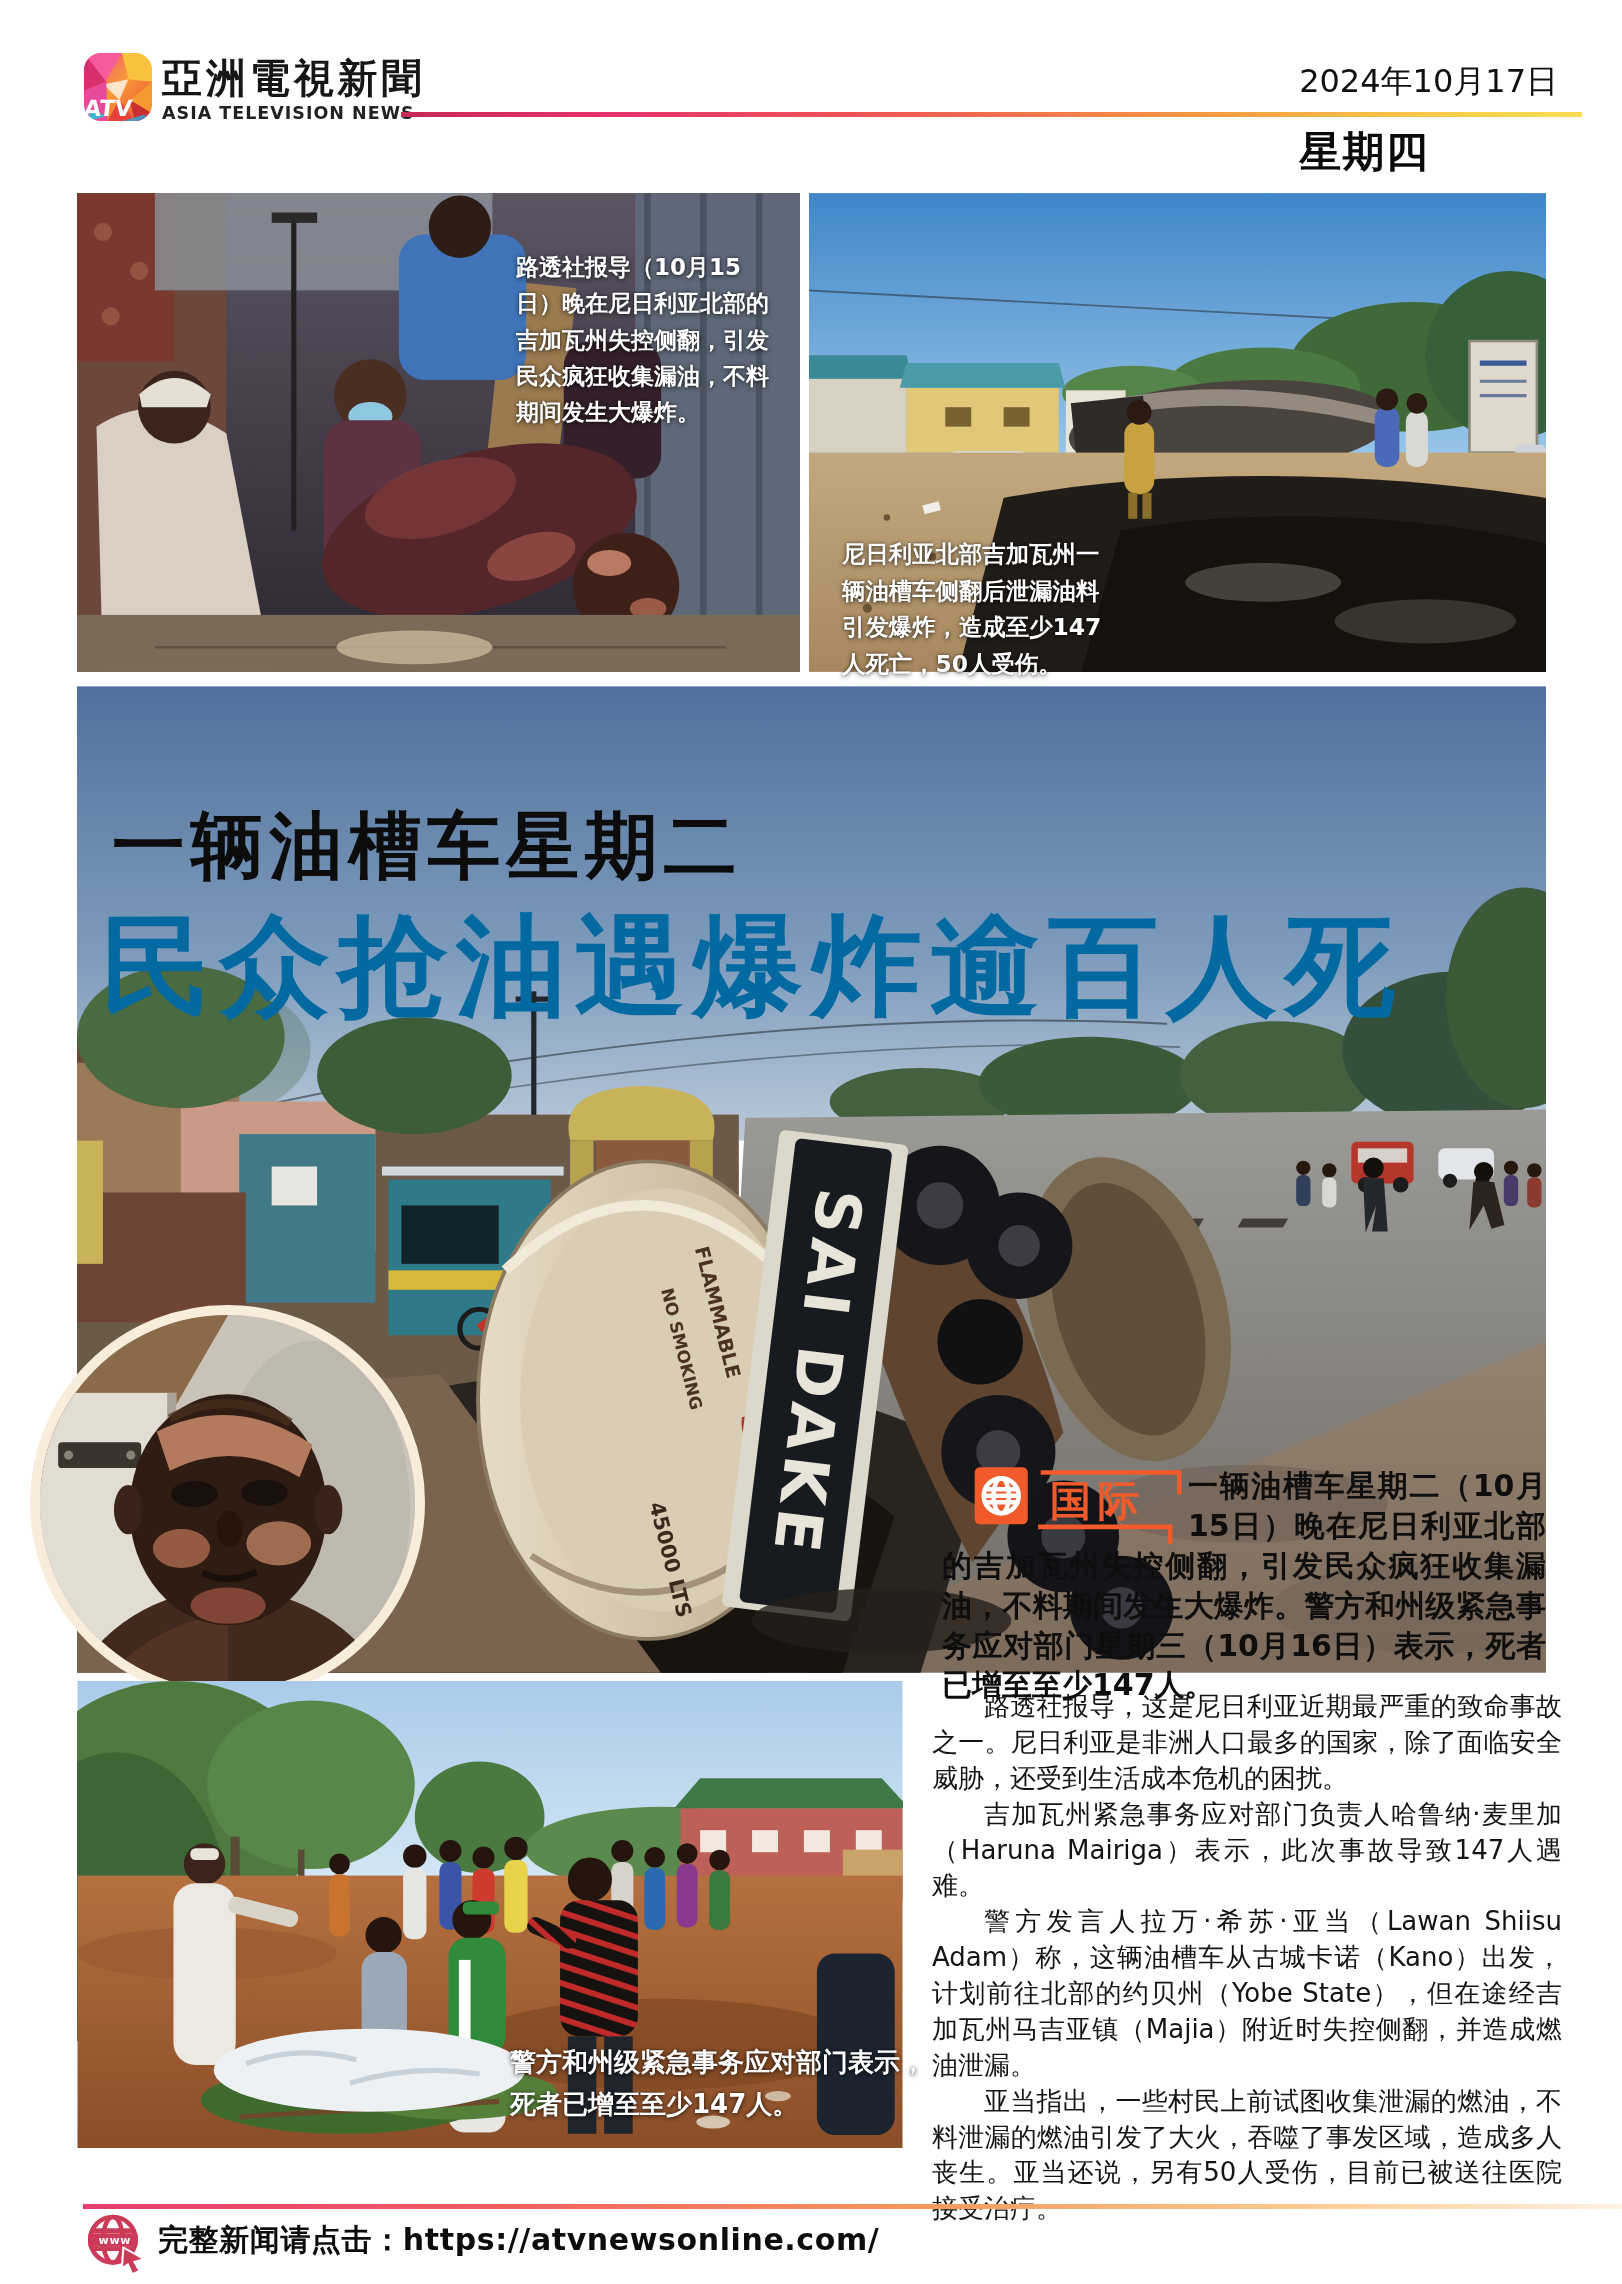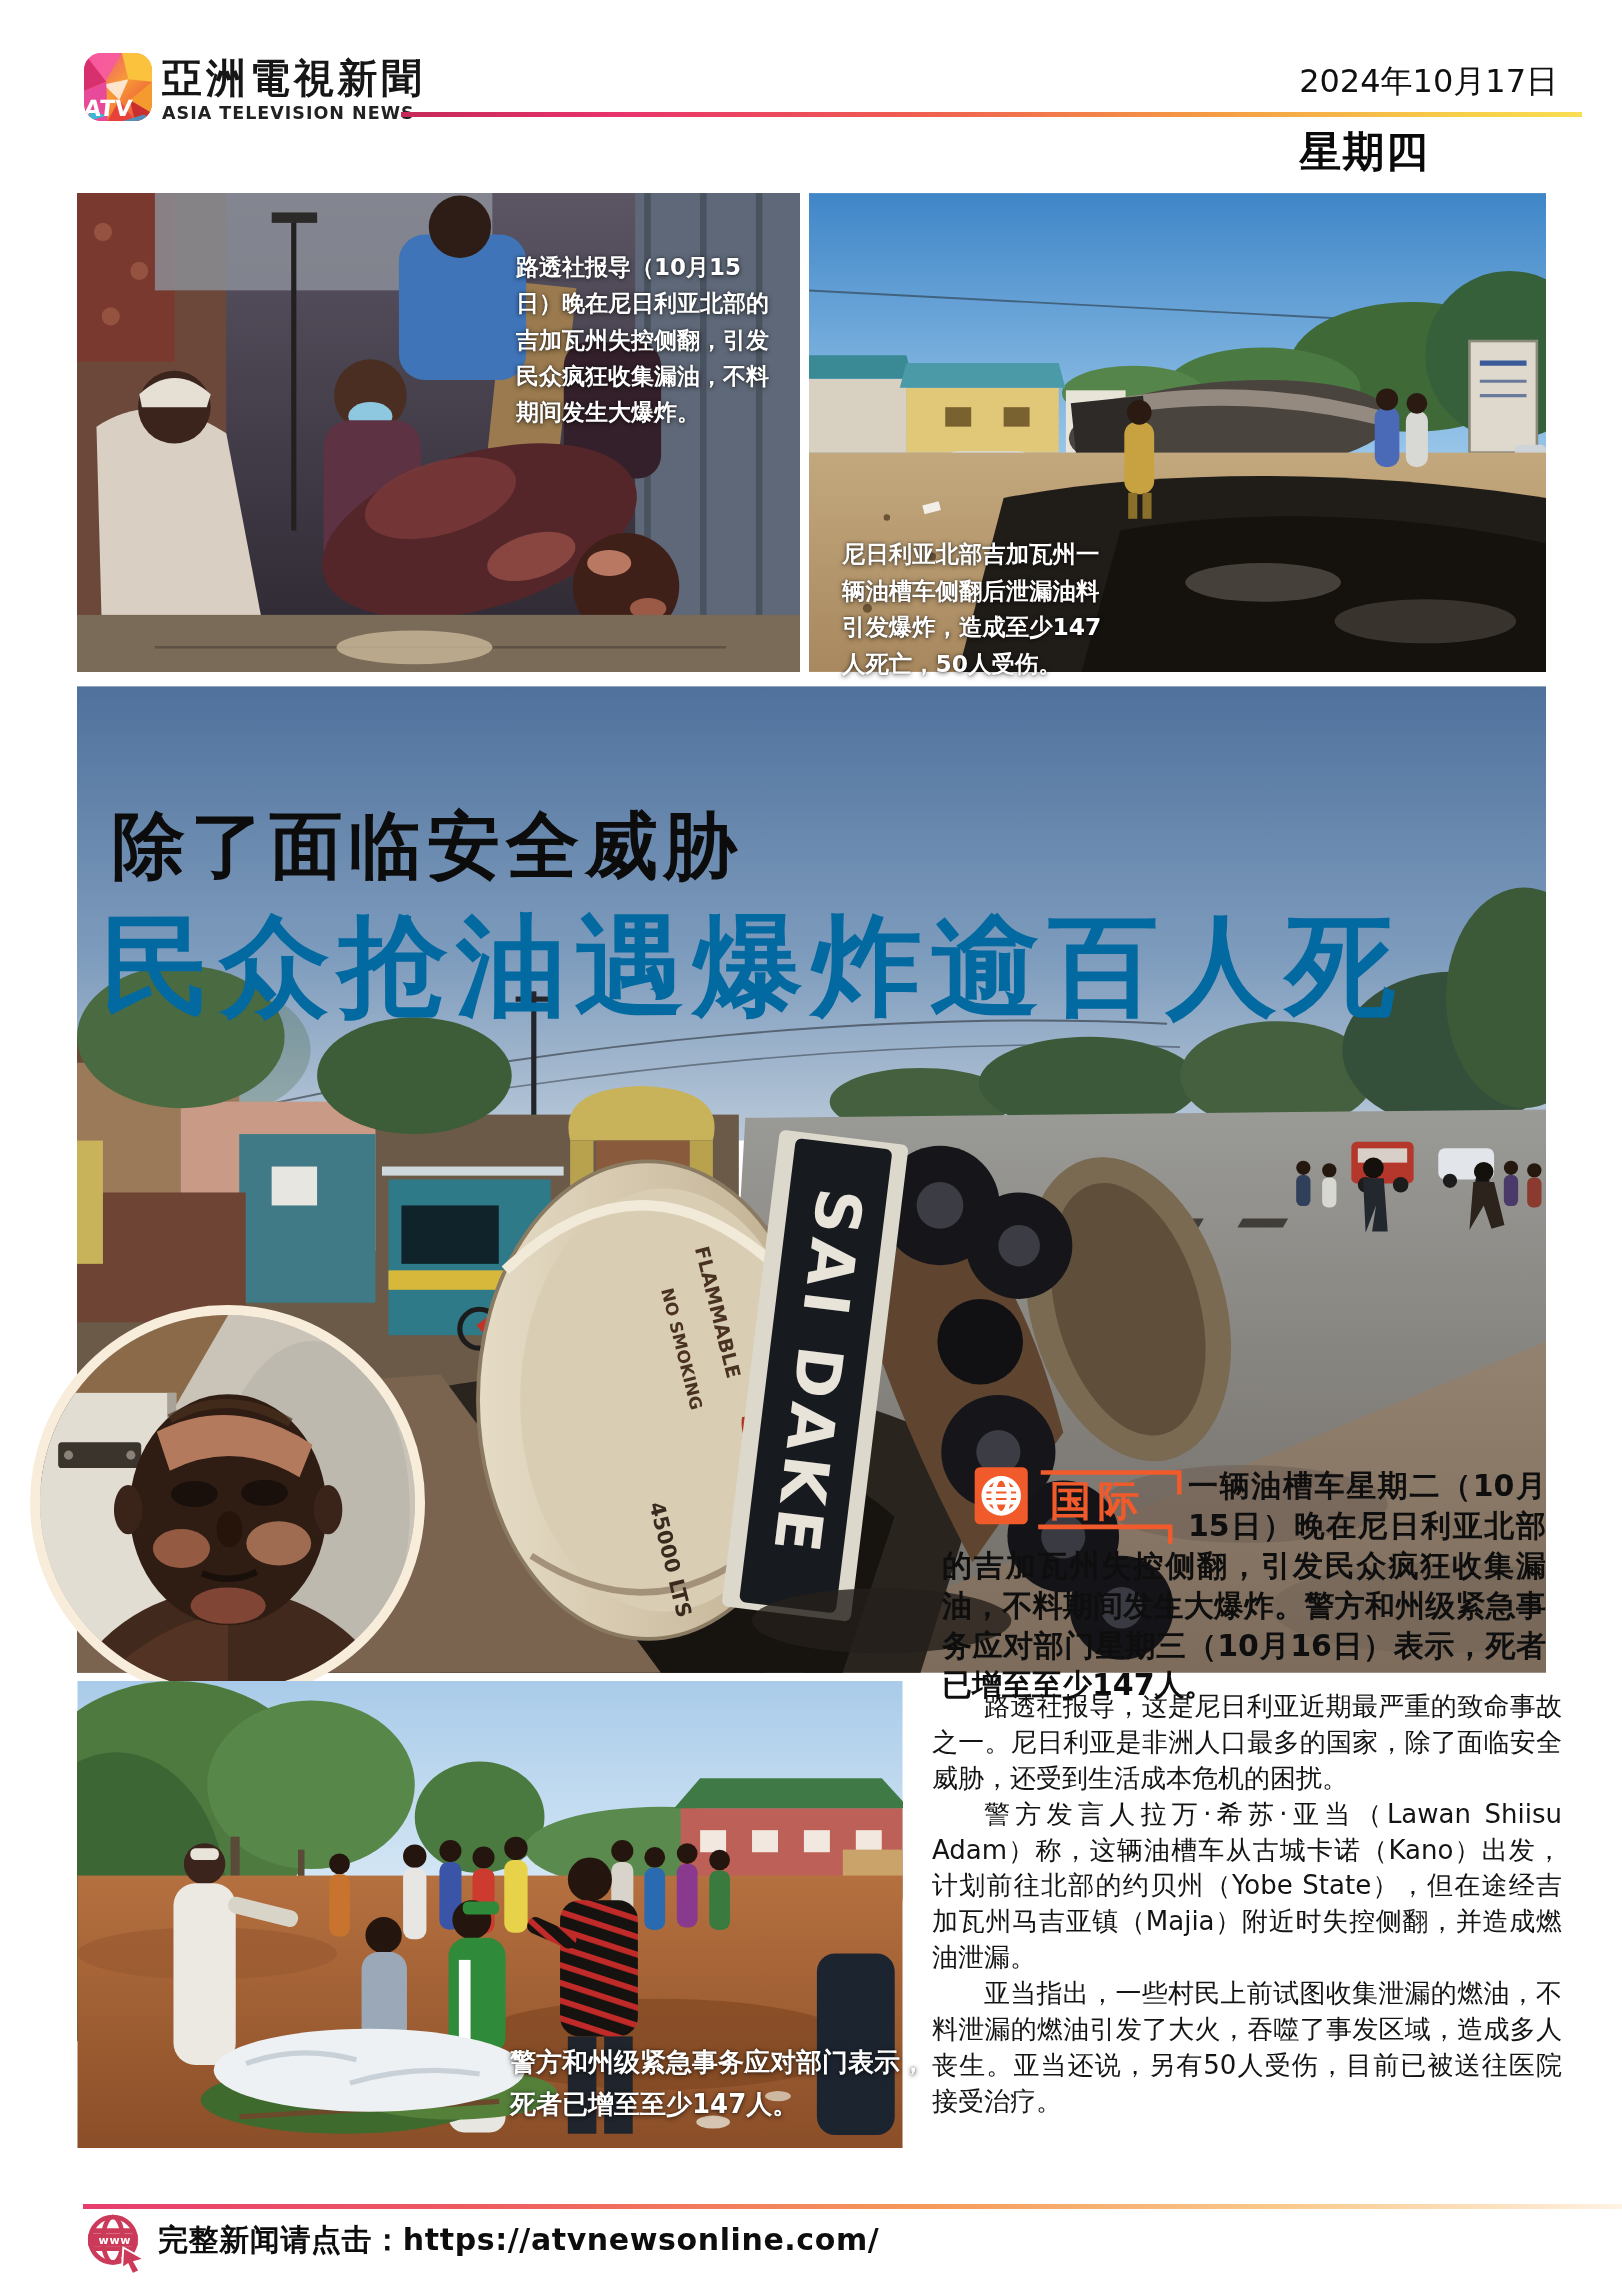--- a/index.html
+++ b/index.html
@@ -365,21 +365,21 @@
         <g transform="translate(1108,696) rotate(7)">
           <rect x="-26" y="-10" width="200" height="740" rx="10" fill="#ddd8cc"></rect>
           <rect x="0" y="0" width="150" height="720" rx="10" fill="#171b1f"></rect>
           <text transform="rotate(90)" x="70" y="-44" font-size="96" font-weight="bold" fill="#e8e4da" letter-spacing="8">SAI DAKE</text>
         </g>
         <ellipse cx="1240" cy="1440" rx="200" ry="50" fill="#241f1a" opacity=".8"></ellipse>
       </g>
     </svg>
   </figure>
 
-  <h2 class="abs kicker">除了面临安全威胁</h2>
+  <h2 class="abs kicker">一辆油槽车星期二</h2>
   <h1 class="abs main-head">民众抢油遇爆炸逾百人死</h1>
 
   <p class="abs lead">
     <span class="lead-badge">
       <svg width="246" height="79" viewBox="0 0 379 122" style="font-size:46px">
         <rect x="50" y="2" width="82" height="88" rx="8" fill="#f15b2b"></rect>
         <g stroke="#ffffff" stroke-width="7" fill="none">
           <circle cx="91" cy="46" r="27"></circle>
           <ellipse cx="91" cy="46" rx="12" ry="27"></ellipse>
           <line x1="66" y1="36" x2="116" y2="36"></line>
@@ -514,20 +514,21 @@
         <path d="M260,590 Q340,560 430,584 M420,620 Q520,590 620,606" stroke="#c8d0d8" stroke-width="8" fill="none"></path>
       </g>
       <ellipse cx="980" cy="680" rx="26" ry="10" fill="#e8e2d4" opacity=".8"></ellipse>
       <ellipse cx="1080" cy="640" rx="20" ry="8" fill="#e8e2d4" opacity=".7"></ellipse>
     </svg>
   </figure>
   <div class="abs caption cap-funeral">警方和州级紧急事务应对部门表示，死者已增至至少147人。</div>
 
   <div class="abs bodycol">
     <p>路透社报导，这是尼日利亚近期最严重的致命事故之一。尼日利亚是非洲人口最多的国家，除了面临安全威胁，还受到生活成本危机的困扰。</p>
+    <p>吉加瓦州紧急事务应对部门负责人哈鲁纳·麦里加（Haruna Mairiga）表示，此次事故导致147人遇难。</p>
     <p>警方发言人拉万·希苏·亚当（Lawan Shiisu Adam）称，这辆油槽车从古城卡诺（Kano）出发，计划前往北部的约贝州（Yobe State），但在途经吉加瓦州马吉亚镇（Majia）附近时失控侧翻，并造成燃油泄漏。</p>
     <p>亚当指出，一些村民上前试图收集泄漏的燃油，不料泄漏的燃油引发了大火，吞噬了事发区域，造成多人丧生。亚当还说，另有50人受伤，目前已被送往医院接受治疗。</p>
   </div>
 
   <div class="abs footer-rule"></div>
   <div class="abs footer-globe">
     <svg width="65" height="68" viewBox="0 0 100 104">
       <g stroke="#cc3a59" stroke-width="7" fill="none">
         <circle cx="46" cy="50" r="35"></circle>
         <ellipse cx="46" cy="50" rx="15" ry="35"></ellipse>

